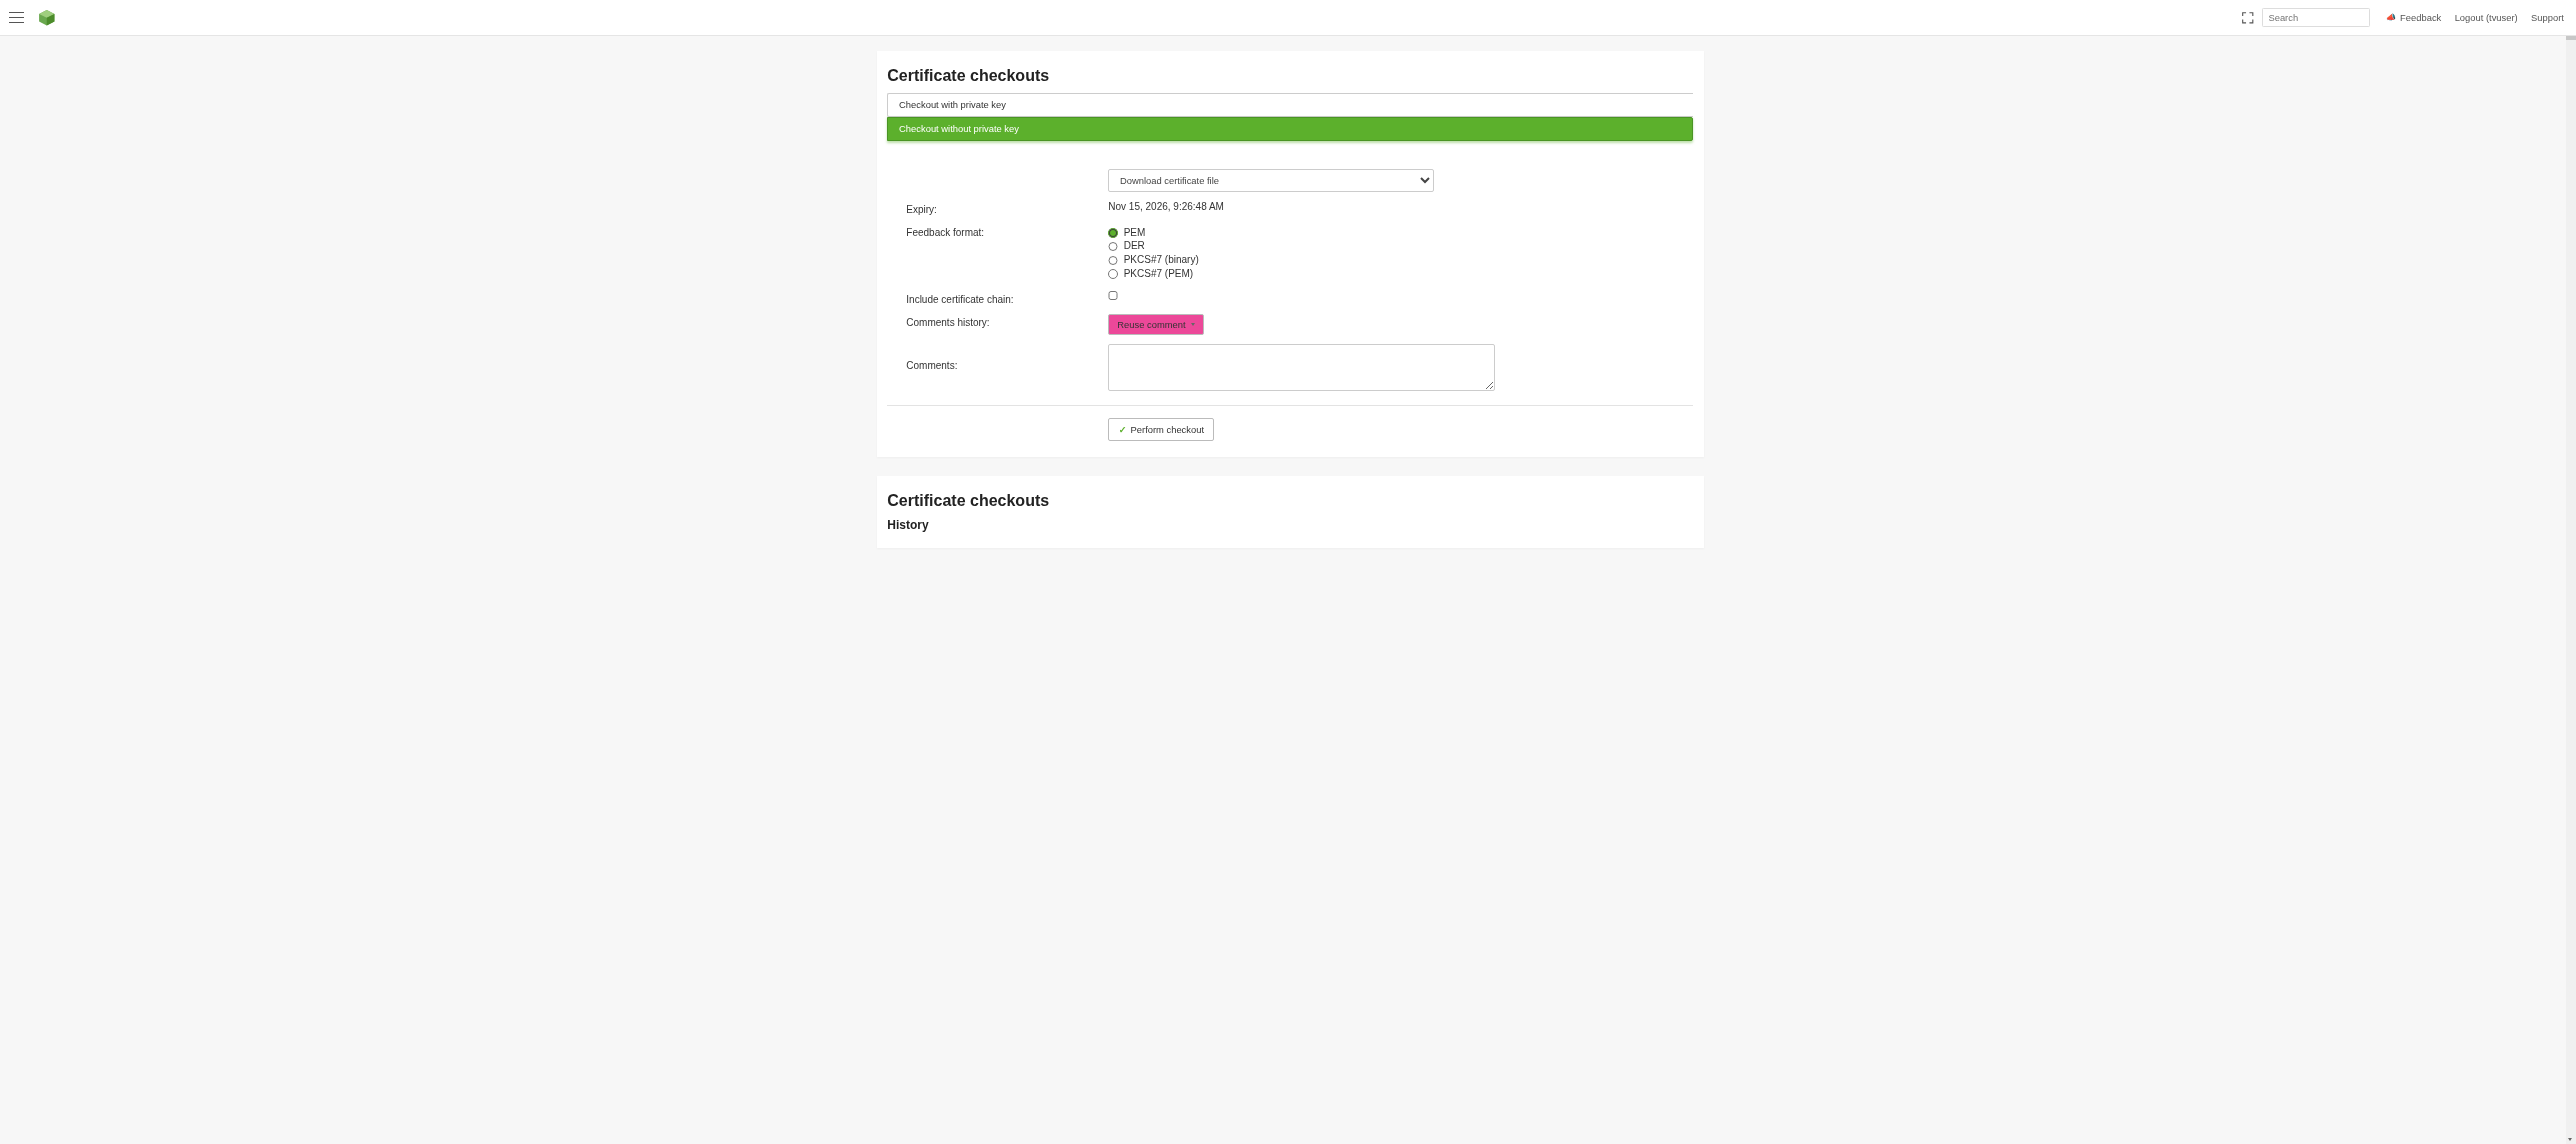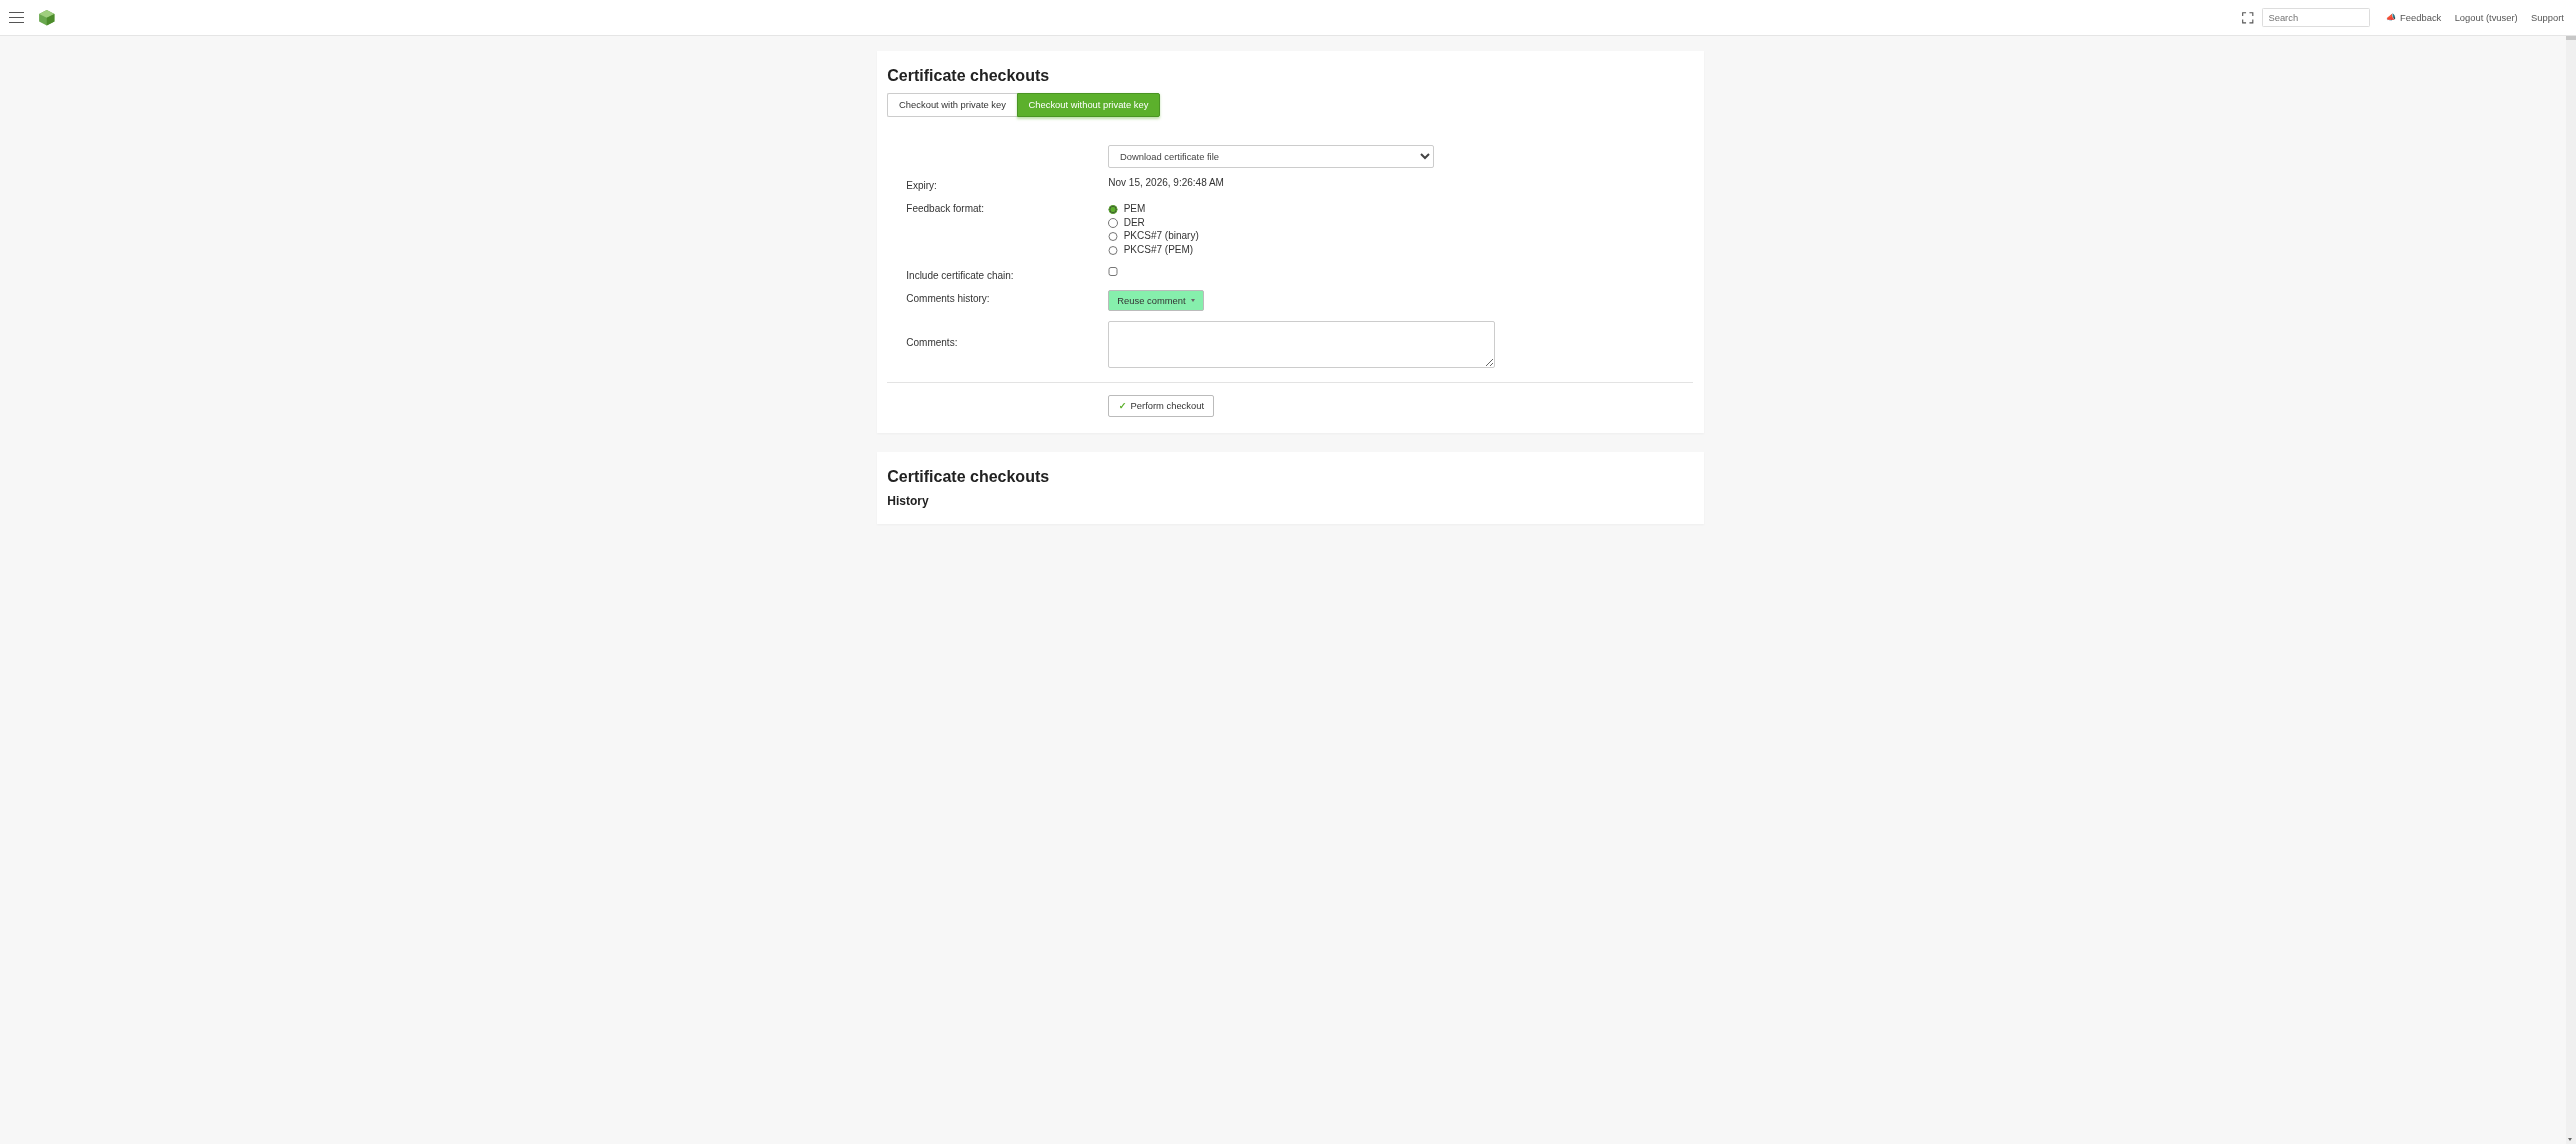--- a/index.html
+++ b/index.html
@@ -95,20 +95,21 @@
     font-size: 12px;
     font-weight: 600;
     color: #222;
     margin-top: 2.7px;
   }
 
   
   .tab-row {
     display: flex;
     margin-bottom: 28px;
+    flex-direction: column;
   }
   .tab {
     border: 0.7px solid #ccc;
     padding: 5.4px 10.8px;
     font-size: 9.4px;
     background: #fff;
     cursor: pointer;
     color: #333;
   }
   .tab:first-child { border-right: none; border-radius: 2px 0 0 2px; }
@@ -160,21 +161,21 @@
     margin: 2.7px 0;
     font-size: 10px;
   }
   .radio-line input[type=radio],
   .checkbox-line input[type=checkbox] {
     accent-color: #5cb02c;
     width: 9.4px; height: 9.4px;
   }
   .dropdown-btn {
     border: 0.7px solid #bbb;
-    background: #86efac;
+    background: #ec4899;
     padding: 4px 8px;
     border-radius: 2px;
     font-size: 9.4px;
     cursor: pointer;
     display: inline-flex;
     align-items: center;
     gap: 5.4px;
     color: #333;
   }
   .dropdown-btn .caret {

